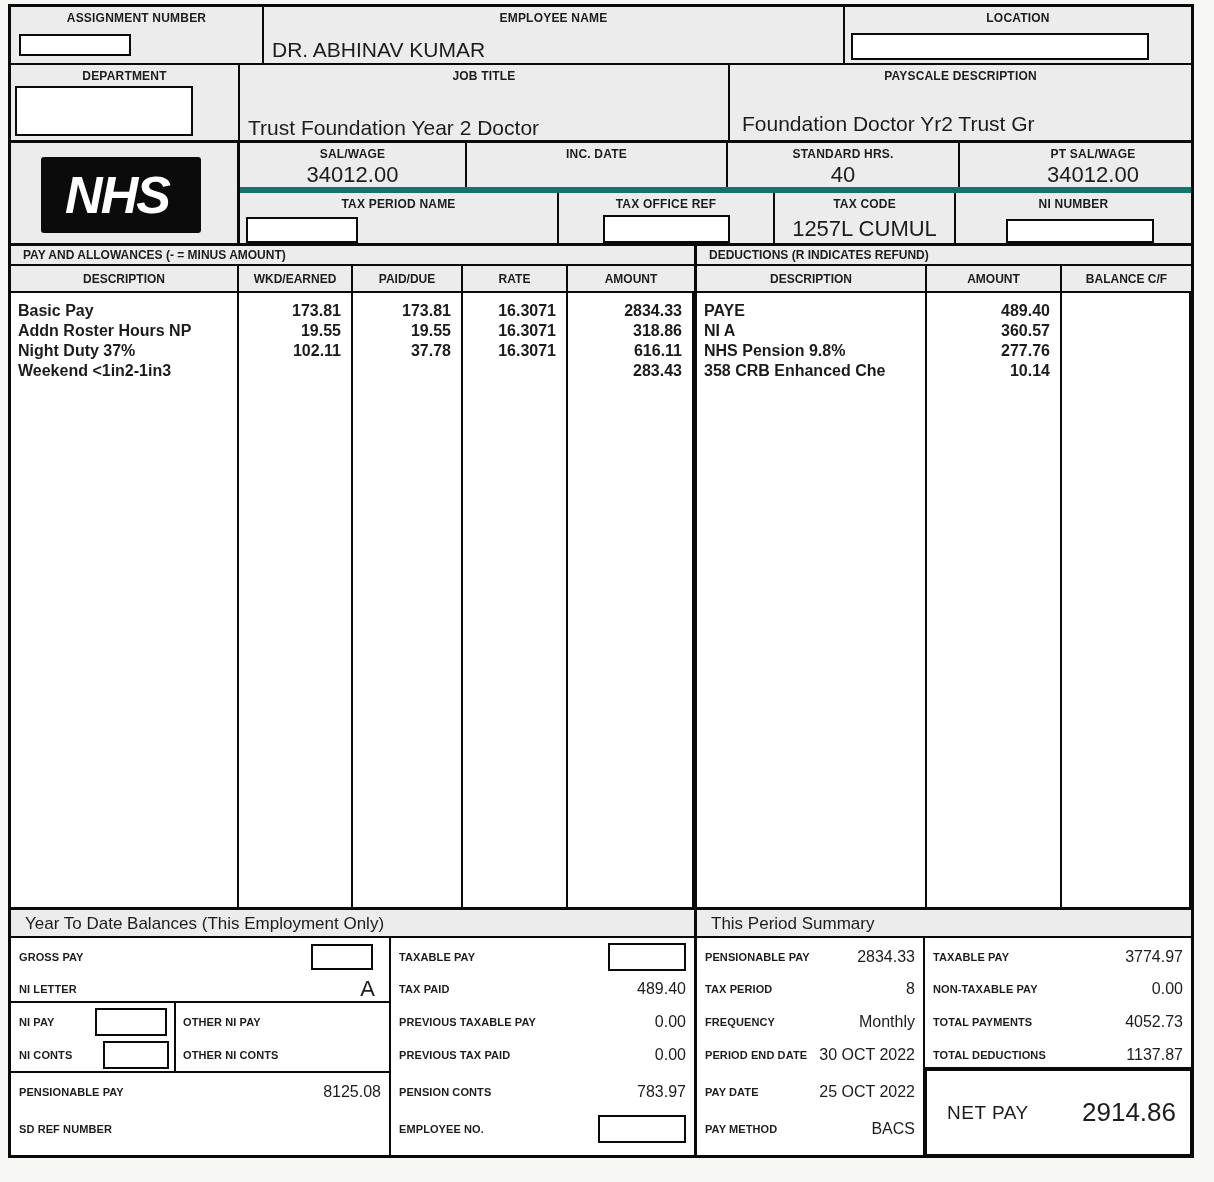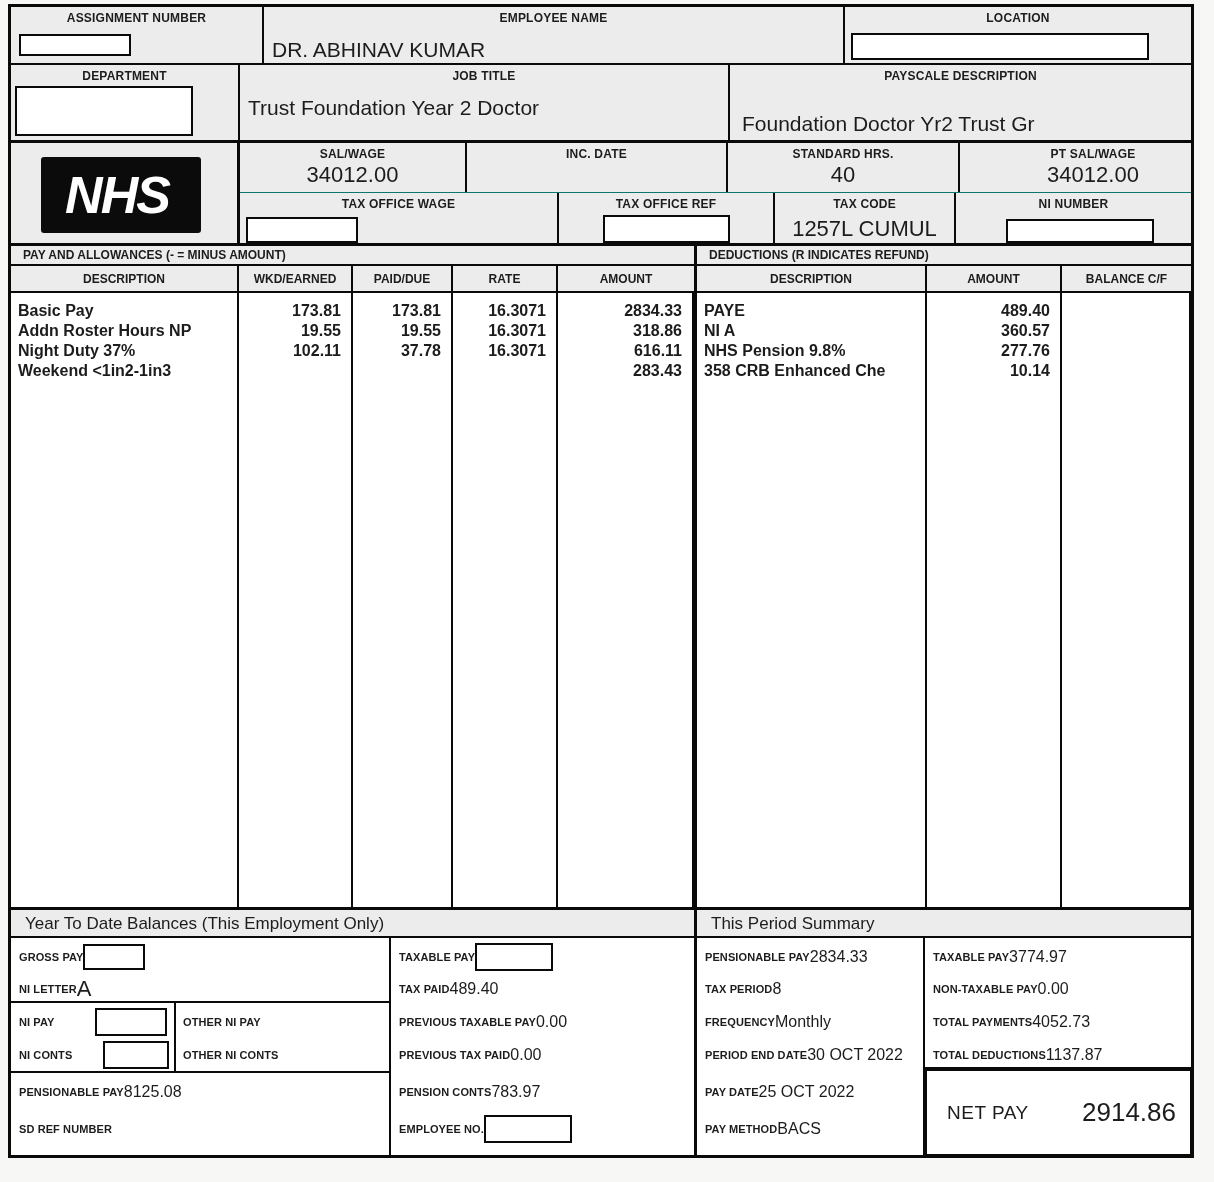--- a/index.html
+++ b/index.html
@@ -24,29 +24,29 @@
   .c-empname  { width:581px; border-right:2px solid #0a0a0a; position:relative; }
   .c-location { flex:1; position:relative; }
   .assign-box   { position:absolute; left:8px;  top:27px; width:112px; height:22px; }
   .location-box { position:absolute; left:6px;  top:26px; width:298px; height:27px; }
   .empname-val  { position:absolute; left:8px; bottom:1px; font-size:21px; white-space:nowrap; }
 
   .c-dept     { width:229px; border-right:2px solid #0a0a0a; position:relative; }
   .c-jobtitle { width:490px; border-right:2px solid #0a0a0a; position:relative; }
   .c-payscale { flex:1; position:relative; }
   .dept-box     { position:absolute; left:4px; top:21px; width:178px; height:50px; }
-  .jobtitle-val { position:absolute; left:8px;  bottom:20px; font-size:21px; white-space:nowrap; }
+  .jobtitle-val { position:absolute; left:8px;  bottom:0; font-size:21px; white-space:nowrap; }
   .payscale-val { position:absolute; left:12px; bottom:4px; font-size:21px; white-space:nowrap; }
 
   .c-logo { width:229px; border-right:3px solid #0a0a0a; }
   .nhs-logo { margin:14px 0 0 30px; width:160px; height:76px; background:#0b0b0b; color:#ffffff;
               display:flex; align-items:center; justify-content:center; border-radius:3px;
               font-weight:bold; font-style:italic; font-size:52px; letter-spacing:-2px; padding-right:8px; }
   .info-col { flex:1; display:flex; flex-direction:column; }
-  .rowA { height:50px; display:flex; border-bottom:1px solid #0f766e; }
+  .rowA { height:50px; display:flex; border-bottom:6px solid #0f766e; }
   .rowB { flex:1; display:flex; }
   .ca1 { width:227px; border-right:2px solid #0a0a0a; }
   .ca2 { width:261px; border-right:2px solid #0a0a0a; }
   .ca3 { width:232px; border-right:2px solid #0a0a0a; }
   .ca4 { flex:1;padding-left:35px; }
   .info-val { font-size:22px; text-align:center; margin-top:1px; }
   .cb1 { width:319px; border-right:2px solid #0a0a0a; position:relative; }
   .cb2 { width:216px; border-right:2px solid #0a0a0a; position:relative; }
   .cb3 { width:181px; border-right:2px solid #0a0a0a; }
   .cb4 { flex:1; position:relative; }
@@ -56,21 +56,21 @@
   .taxcode-val { font-size:22px; text-align:center; margin-top:5px; }
 
   
   .tables { height:664px; display:flex; border-bottom:3px solid #0a0a0a; }
   .t-left  { width:686px; border-right:3px solid #0a0a0a; display:flex; flex-direction:column; }
   .t-right { flex:1; display:flex; flex-direction:column; }
   .t-title { height:20px; border-bottom:2px solid #0a0a0a; background:#ececec;
              font-size:12px; font-weight:bold; padding-left:12px; line-height:19px; }
   .t-heads { height:27px; display:flex; border-bottom:2px solid #0a0a0a; background:#ececec; }
   .th { font-size:12px; font-weight:bold; text-align:center; line-height:26px; border-right:2px solid #0a0a0a; }
-  .w-d    { width:228px; } .w-wkd { width:114px; } .w-paid { width:100px; }
+  .w-d    { width:228px; } .w-wkd { width:114px; } .w-paid { width:110px; }
   .w-rate { width:105px; } .w-amt { flex:1; border-right:none; }
   .w-d2   { width:230px; } .w-amt2 { width:135px; } .w-bal { flex:1; border-right:none; }
   .t-body { flex:1; display:flex; background:#ffffff;font-weight:bold; }
   .tb-col { border-right:2px solid #0a0a0a; padding-top:8px; font-size:16px; line-height:20px; }
   .tb-col.txt { padding-left:7px; }
   .tb-col.num { text-align:right; padding-right:10px; }
   .line { min-height:20px; white-space:nowrap; }
 
   
   .bottom  { flex:1; display:flex; }
@@ -78,21 +78,21 @@
   .b-right { flex:1; display:flex; flex-direction:column; }
   .b-title { height:28px; border-bottom:2px solid #0a0a0a; background:#ececec;
              font-size:17px; padding-left:14px; line-height:27px; }
   .b-content { flex:1; display:flex; background:#ffffff; }
   .ytd-col1 { width:380px; border-right:2px solid #0a0a0a; position:relative; }
   .ytd-col2 { flex:1; position:relative; }
   .per-col1 { width:228px; border-right:2px solid #0a0a0a; position:relative; }
   .per-col2 { flex:1; position:relative; }
 
   .brow { position:absolute; left:0; right:0; height:26px; display:flex; align-items:center;
-          padding:0 8px; }
+          justify-content:space-between; padding:0 8px; }
   .rt1 { top:6px; } .rt2 { top:38px; } .rt3 { top:71px; }
   .rt4 { top:104px; } .rt5 { top:141px; } .rt6 { top:178px; }
 
   .hdiv { position:absolute; left:0; right:0; height:2px; background:#0a0a0a; }
   .hdiv1 { top:63px; } .hdiv2 { top:133px; }
   .vdiv { position:absolute; left:163px; top:65px; height:68px; width:2px; background:#0a0a0a; }
 
   .grosspay-box { width:62px; height:26px; margin-right:8px; }
   .ni-letter    { font-size:22px; margin-right:6px; }
   .nipay-box    { position:absolute; left:84px; top:-1px; width:72px; height:28px; }
@@ -158,21 +158,21 @@
           <div class="lbl">STANDARD HRS.</div>
           <div class="info-val">40</div>
         </div>
         <div class="ca4">
           <div class="lbl">PT SAL/WAGE</div>
           <div class="info-val">34012.00</div>
         </div>
       </div>
       <div class="rowB">
         <div class="cb1">
-          <div class="lbl">TAX OFFICE WAGE</div>
+          <div class="lbl">TAX PERIOD NAME</div>
           <div class="box toname-box"></div>
         </div>
         <div class="cb2">
           <div class="lbl">TAX OFFICE REF</div>
           <div class="box toref-box"></div>
         </div>
         <div class="cb3">
           <div class="lbl">TAX CODE</div>
           <div class="taxcode-val">1257L CUMUL</div>
         </div>

